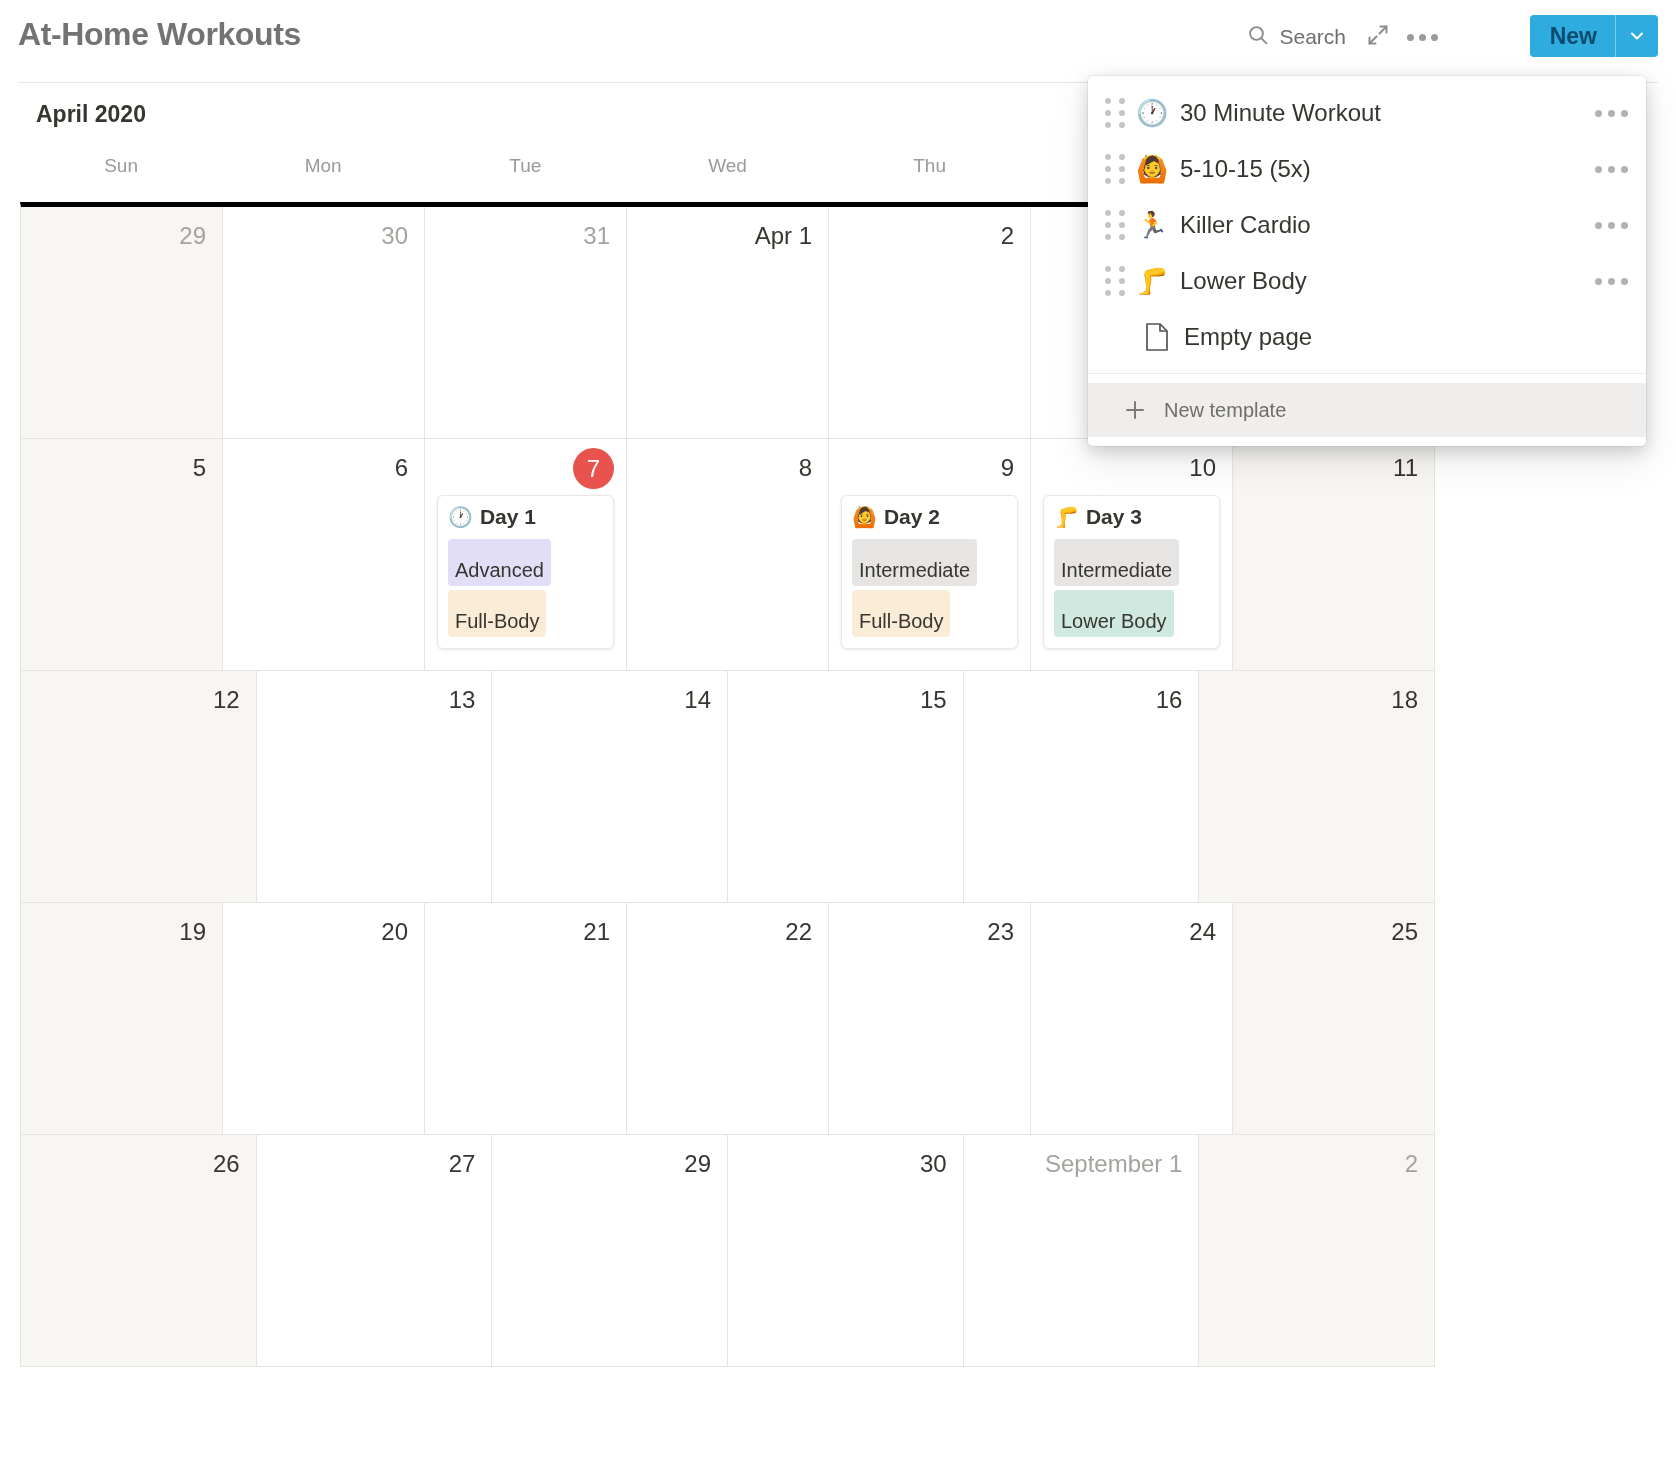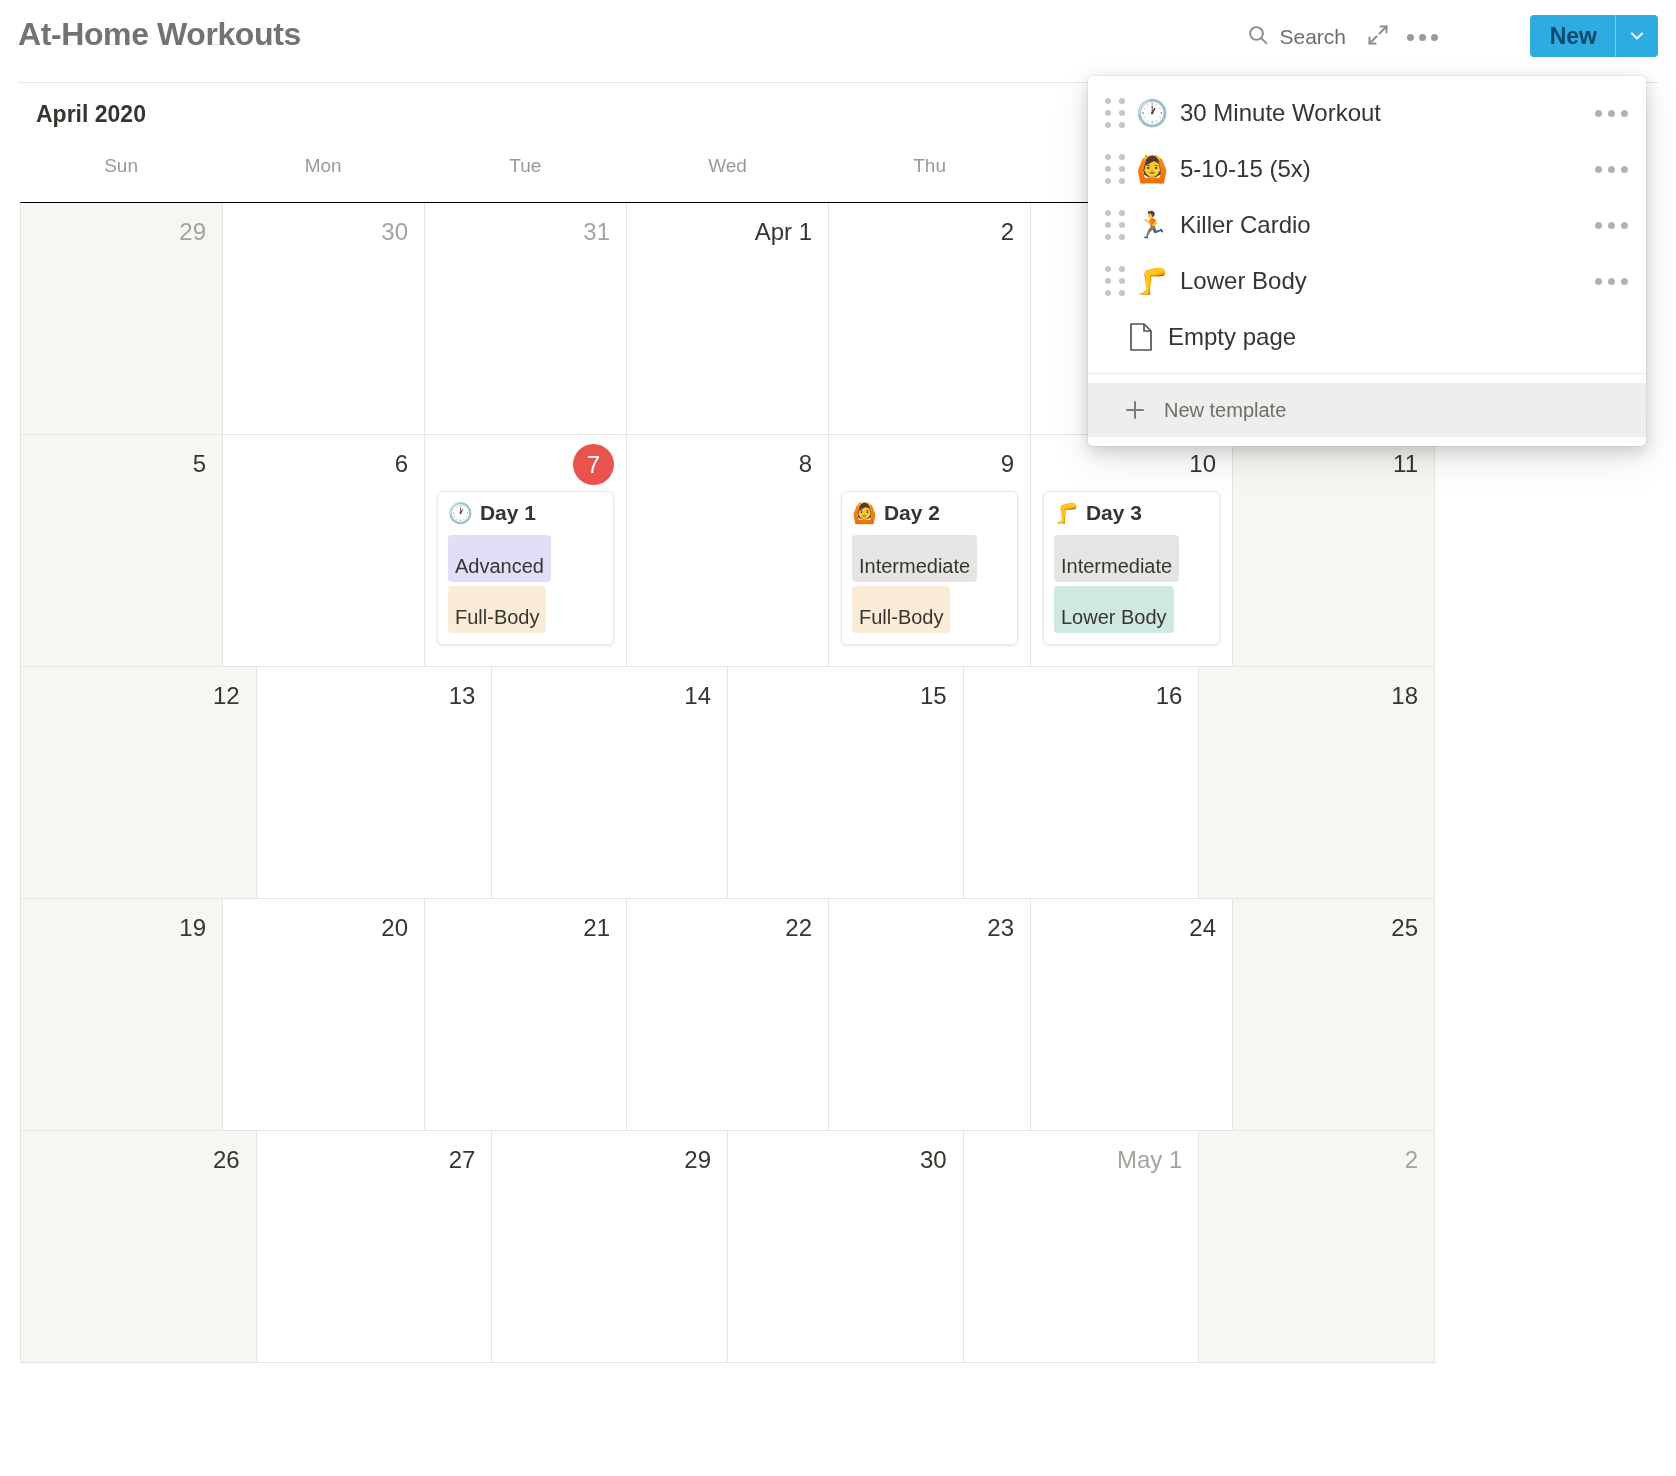--- a/index.html
+++ b/index.html
@@ -149,21 +149,21 @@
     font-size: 19px;
     color: #9b9a97;
   }
 
   
   .calendar {
     position: absolute;
     left: 20px;
     top: 202px;
     width: 1415px;
-    border-top: 1px solid #000000;
+    border-top: 5px solid #000000;
     border-left: 1px solid #e6e5e2;
   }
 
   .week {
     display: flex;
     width: 100%;
   }
   .week.r0 .cell { height: 232px; }
   .week.r1 .cell { height: 232px; }
   .week.r2 .cell { height: 232px; }
@@ -314,21 +314,21 @@
     gap: 6px;
     margin-left: 12px;
   }
   .dd-more i {
     display: block;
     width: 7px; height: 7px;
     border-radius: 50%;
     background: #b4b2ae;
   }
 
-  .dd-item.plain { padding-left: 2px; }
+  .dd-item.plain { padding-left: 18px; }
   .dd-item.plain .spacer { width: 26px; margin-right: 8px; }
   .dd-doc-icon {
     width: 34px;
     display: flex;
     align-items: center;
     justify-content: center;
     margin-right: 10px;
   }
 
   .dd-sep {
@@ -547,21 +547,21 @@
         <div class="cell">
           <span class="daynum">27</span>
         </div>
         <div class="cell">
           <span class="daynum">29</span>
         </div>
         <div class="cell">
           <span class="daynum">30</span>
         </div>
         <div class="cell muted">
-          <span class="daynum">May 1</span>
+          <span class="daynum">September 1</span>
         </div>
         <div class="cell weekend muted">
           <span class="daynum">2</span>
         </div>
       </div>
     </div>
 
   <div class="dropdown" id="templates-dropdown">
     <div id="dd-items">
         <div class="dd-item">

